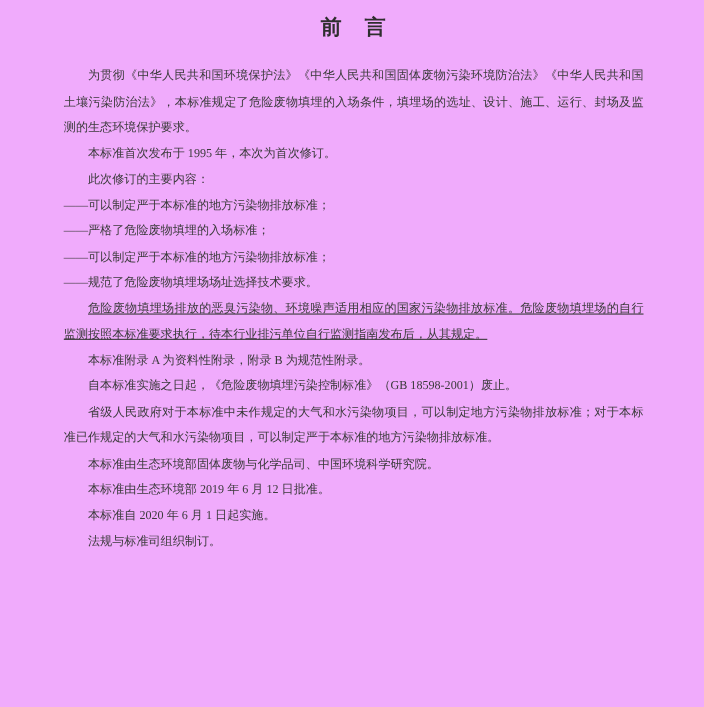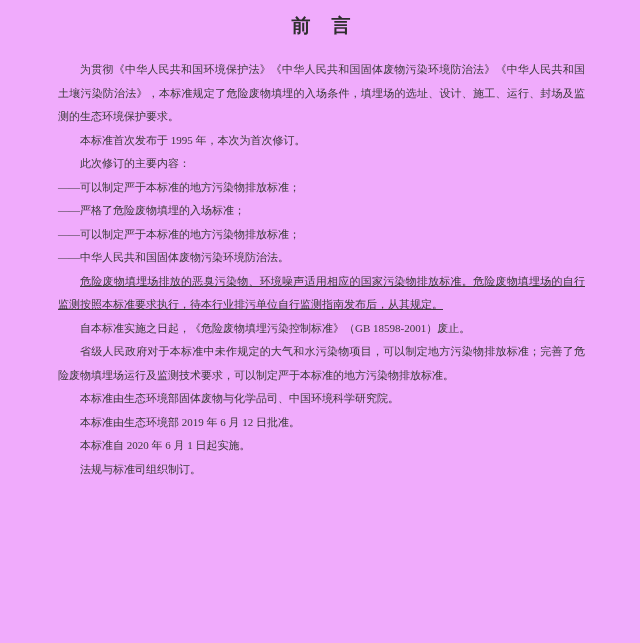--- a/index.html
+++ b/index.html
@@ -53,22 +53,23 @@
 <main class="page">
   <h1 class="page-title">前　言</h1>
 
   <p class="para">为贯彻《中华人民共和国环境保护法》《中华人民共和国固体废物污染环境防治法》《中华人民共和国土壤污染防治法》，本标准规定了危险废物填埋的入场条件，填埋场的选址、设计、施工、运行、封场及监测的生态环境保护要求。</p>
   <p class="para">本标准首次发布于 1995 年，本次为首次修订。</p>
   <p class="para">此次修订的主要内容：</p>
 
   <p class="para item mt18">——可以制定严于本标准的地方污染物排放标准；</p>
   <p class="para item mt10">——严格了危险废物填埋的入场标准；</p>
   <p class="para item mt10">——可以制定严于本标准的地方污染物排放标准；</p>
-  <p class="para item mt10">——中华人民共和国固体废物污染环境防治法。</p>
+  <p class="para item mt10">——规范了危险废物填埋场场址选择技术要求。</p>
 
   <p class="para mt6">危险废物填埋场排放的恶臭污染物、环境噪声适用相应的国家污染物排放标准。危险废物填埋场的自行监测按照本标准要求执行，待本行业排污单位自行监测指南发布后，从其规定。</p>
+  <p class="para">本标准附录 A 为资料性附录，附录 B 为规范性附录。</p>
   <p class="para">自本标准实施之日起，《危险废物填埋污染控制标准》（GB 18598-2001）废止。</p>
-  <p class="para">省级人民政府对于本标准中未作规定的大气和水污染物项目，可以制定地方污染物排放标准；完善了危险废物填埋场运行及监测技术要求，可以制定严于本标准的地方污染物排放标准。</p>
+  <p class="para">省级人民政府对于本标准中未作规定的大气和水污染物项目，可以制定地方污染物排放标准；对于本标准已作规定的大气和水污染物项目，可以制定严于本标准的地方污染物排放标准。</p>
   <p class="para">本标准由生态环境部固体废物与化学品司、中国环境科学研究院。</p>
   <p class="para mt3">本标准由生态环境部 2019 年 6 月 12 日批准。</p>
   <p class="para mt3">本标准自 2020 年 6 月 1 日起实施。</p>
   <p class="para mt3">法规与标准司组织制订。</p>
 </main>
 
 </body></html>

